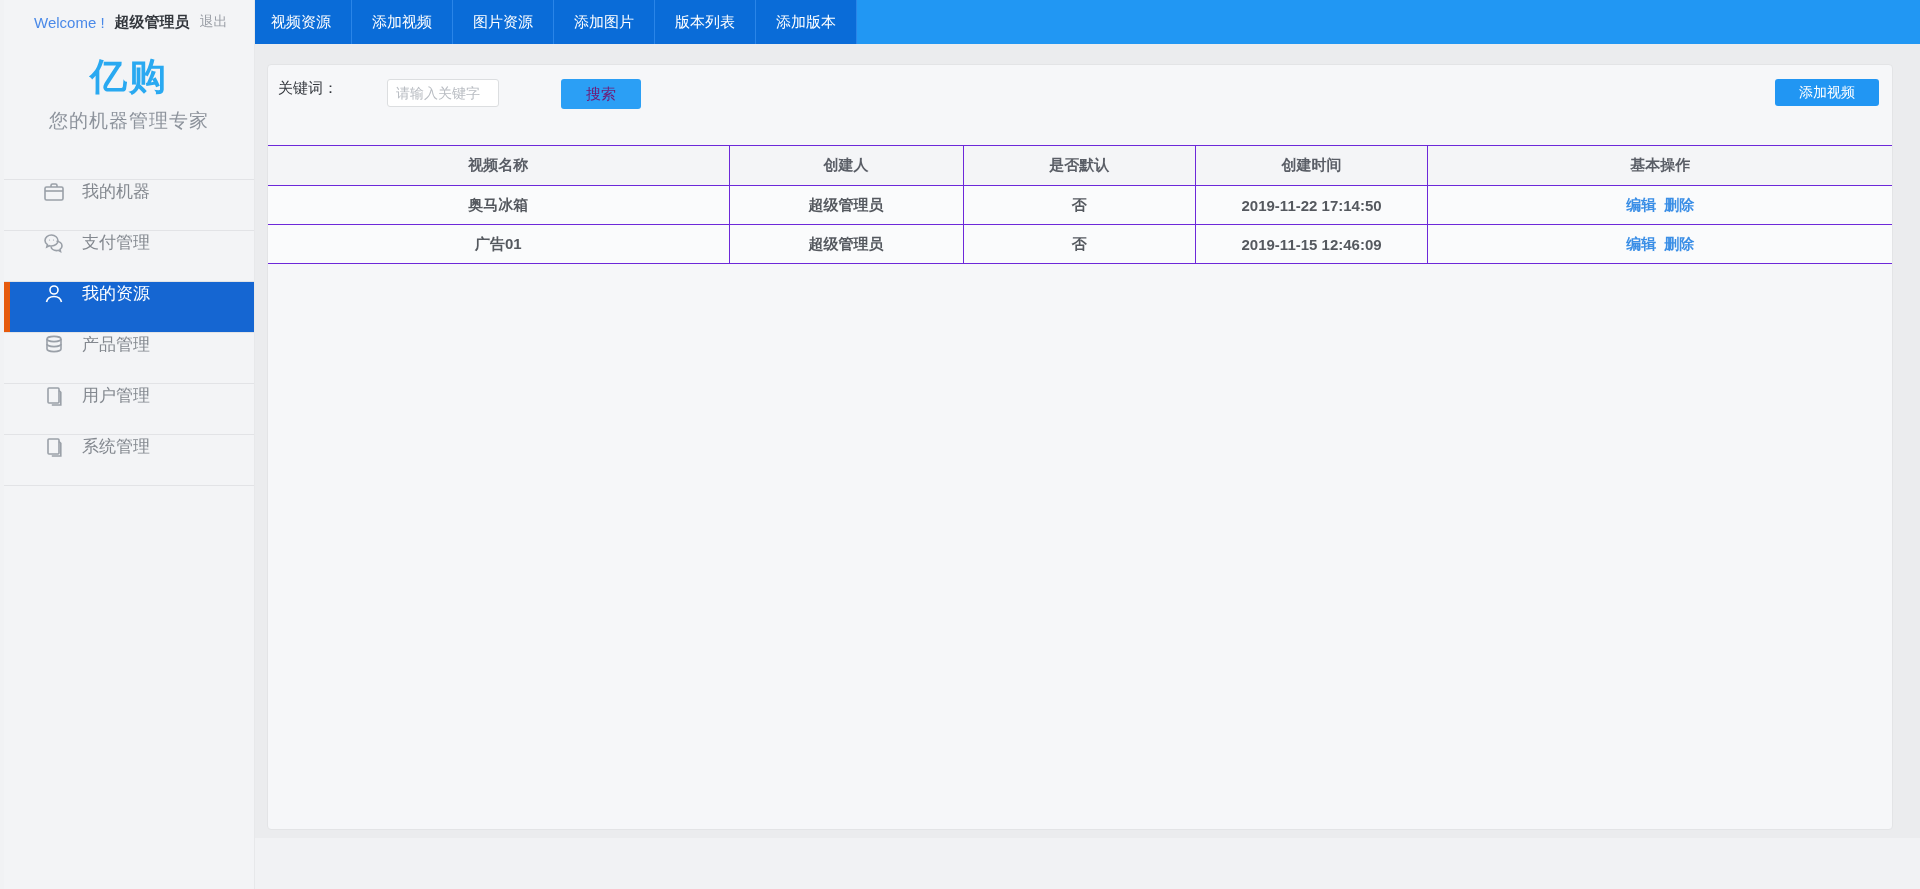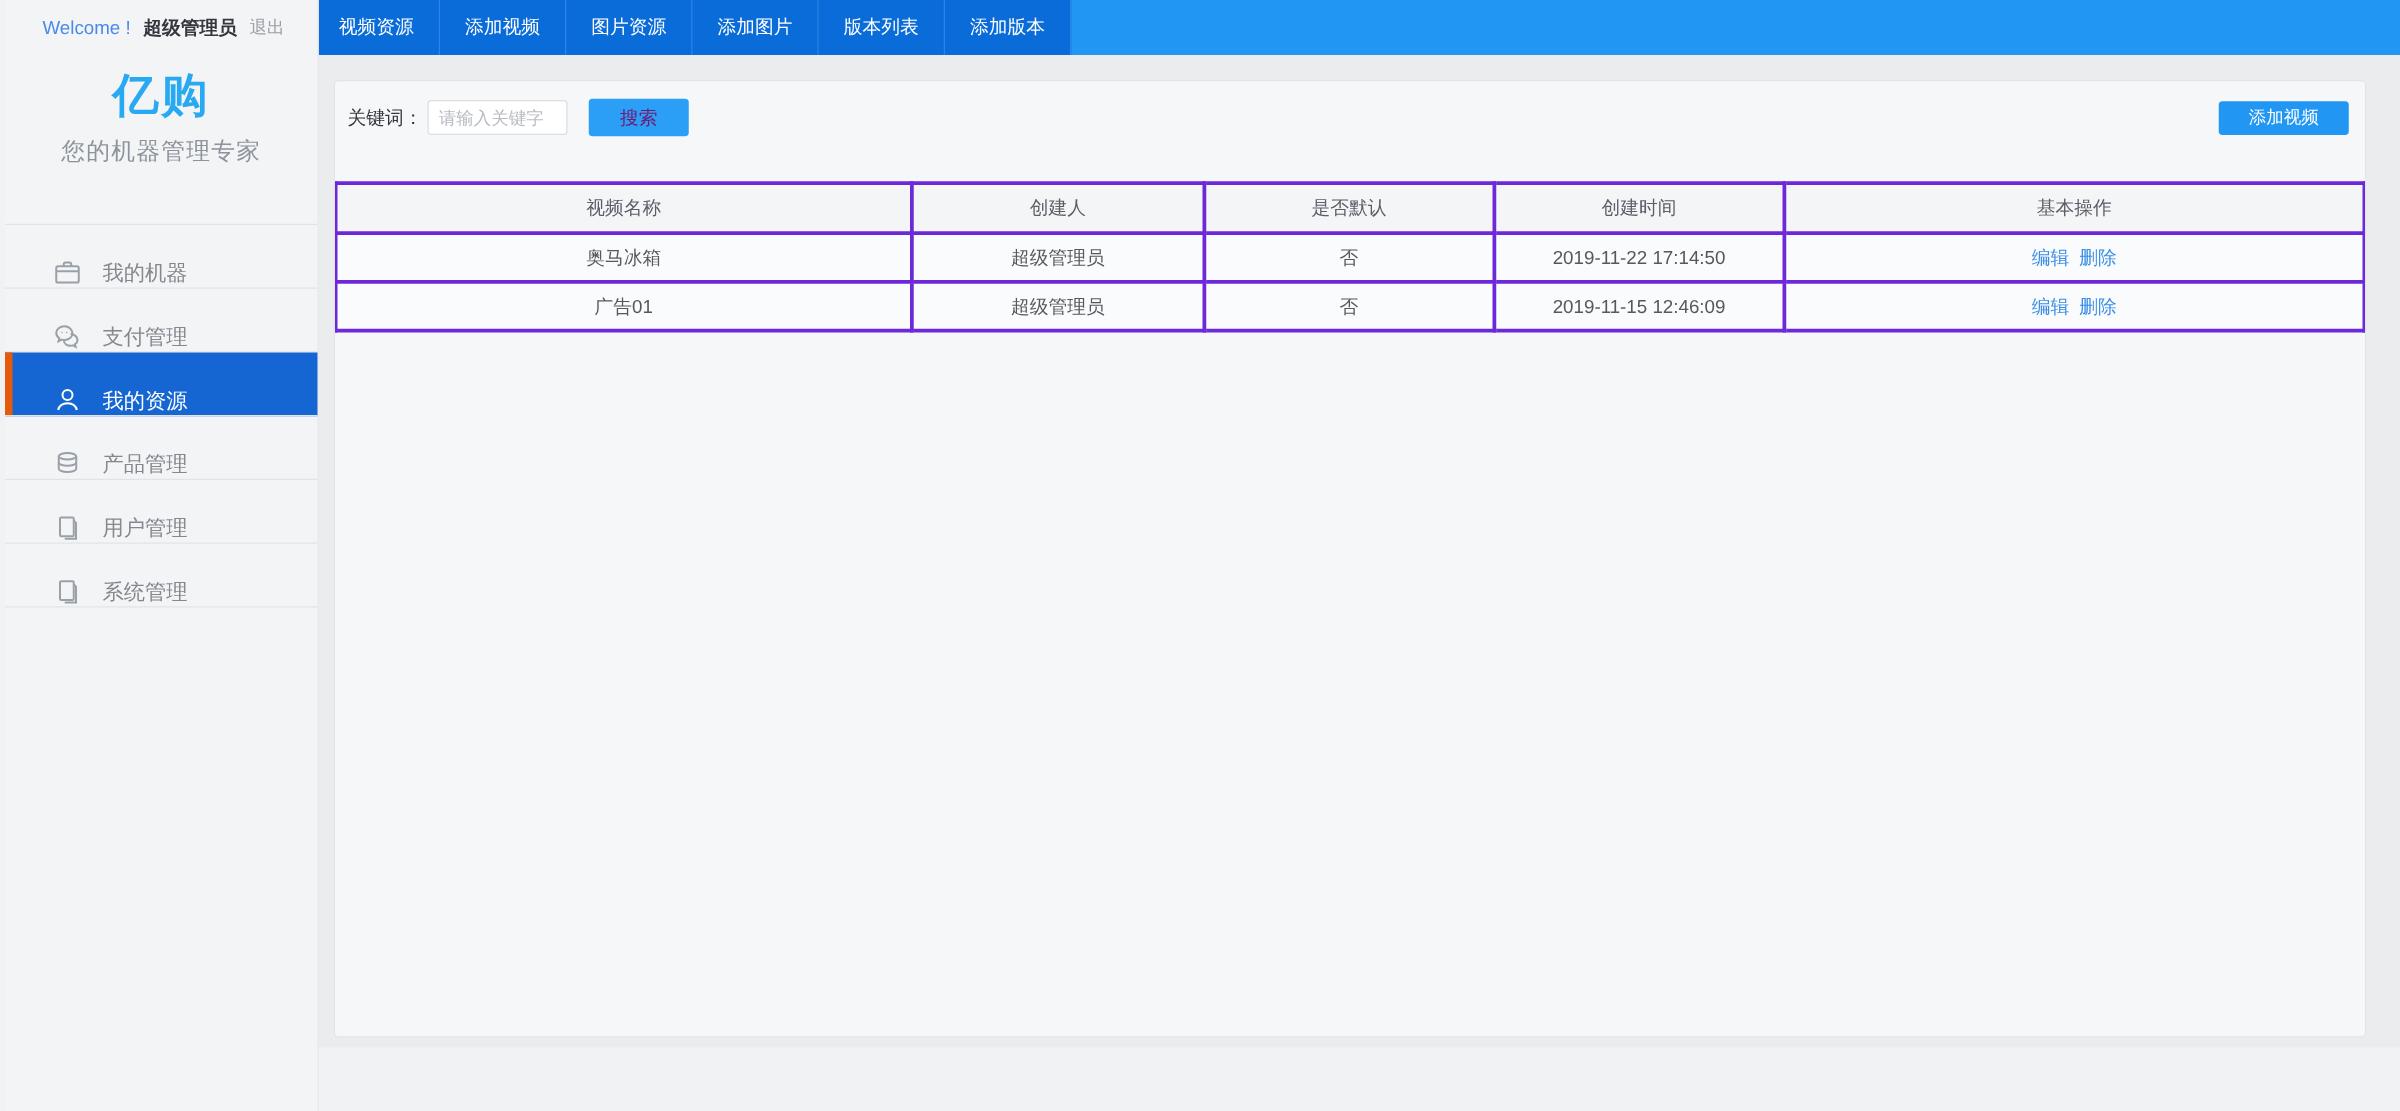--- a/index.html
+++ b/index.html
@@ -12,21 +12,21 @@
     background:#f3f4f6; border-right:1px solid #e7e8ea; z-index:2; }
   .user-row { height:44px; display:flex; align-items:center; padding-left:30px;
     font-size:15px; white-space:nowrap; }
   .welcome { color:#4a89e8; margin-right:10px; }
   .username { color:#33373d; font-weight:bold; margin-right:10px; font-size:15px; }
   .logout { color:#9a9ea6; font-size:14px; cursor:pointer; }
   .logo-block { text-align:center; padding-top:8px; }
   .logo-title { font-size:37px; font-weight:bold; color:#29a9f1; letter-spacing:2px; }
   .logo-subtitle { font-size:19px; color:#8d939c; margin-top:6px; letter-spacing:1px; }
   .menu { position:absolute; top:179px; left:0; right:0; border-top:1px solid #e2e3e6; }
-  .menu-item { height:51px; display:flex; align-items:flex-end;
+  .menu-item { height:51px; display:flex; align-items:flex-start;
     border-bottom:1px solid #e2e3e6; cursor:pointer; position:relative;
     color:#83888f; }
   .menu-item .mi-icon { width:24px; height:24px; margin-left:38px; margin-right:16px;
     color:#9aa0a8; flex:0 0 24px; }
   .menu-item .mi-label { font-size:17px; }
   .menu-item.active { background:#1566d2; color:#ffffff; }
   .menu-item.active .mi-icon { color:#ffffff; }
   .menu-item.active::before { content:""; position:absolute; left:0; top:0;
     width:6px; height:100%; background:#e65a0d; }
   .mi-icon svg { width:100%; height:100%; display:block; }
@@ -34,38 +34,38 @@
   
   .main { position:absolute; left:251px; top:0; right:0; }
   .navbar { height:44px; background:#2197f3; display:flex; }
   .nav-tab { width:101px; height:44px; line-height:44px; text-align:center;
     background:#0a6cd8; color:#fff; font-size:15px; cursor:pointer;
     border-right:1px solid #2a85e8; }
   .content { background:#ebecee; padding:20px 27px 8px 16px; height:794px; }
   .panel { background:#f6f7f9; border:1px solid #e3e4e6; border-radius:4px;
     height:766px; overflow:hidden; }
 
-  .toolbar { display:flex; align-items:center; padding:14px 13px 0 10px; }
+  .toolbar { display:flex; align-items:flex-start; padding:14px 13px 0 10px;gap:45px; }
   .kw-label { font-size:15px; color:#33373d; margin-right:4px; }
   .kw-input { width:112px; height:28px; border:1px solid #dcdee0; border-radius:3px;
     background:#fff; padding:0 8px; font-size:14px; color:#333; outline:none;
     font-family:"Liberation Sans","DejaVu Sans",sans-serif; }
   .kw-input::placeholder { color:#b8bcc2; }
   .search-btn { width:80px; height:30px; margin-left:17px; background:#2b9ff5;
     border:none; border-radius:3px; color:#701a75; font-size:15px; cursor:pointer;
     font-family:inherit; }
   .toolbar-spacer { flex:1; }
   .add-btn { width:104px; height:27px; background:#2196f3; border:none;
     border-radius:3px; color:#fff; font-size:14px; cursor:pointer;
     font-family:inherit; }
 
   table.data-table { width:calc(100% + 2px); margin:36px -1px 0 -1px;
     border-collapse:collapse; table-layout:fixed; background:#fafbfc; }
-  .data-table th, .data-table td { border:3px solid #6d28d9; text-align:center;
-    font-weight:normal; font-size:15px; }
+  .data-table th, .data-table td { border:1px solid #6d28d9; text-align:center;
+    font-weight:bold; font-size:15px; }
   .data-table th { height:40px; color:#5a5e66; background:#f4f5f7; }
   .data-table td { height:39px; color:#55595f; }
   .link { color:#3a8ee6; cursor:pointer; margin:0 4px; text-decoration:none; }
 </style>
 </head>
 <body>
 
 <aside class="sidebar">
   <div class="user-row">
     <span class="welcome">Welcome !</span>

